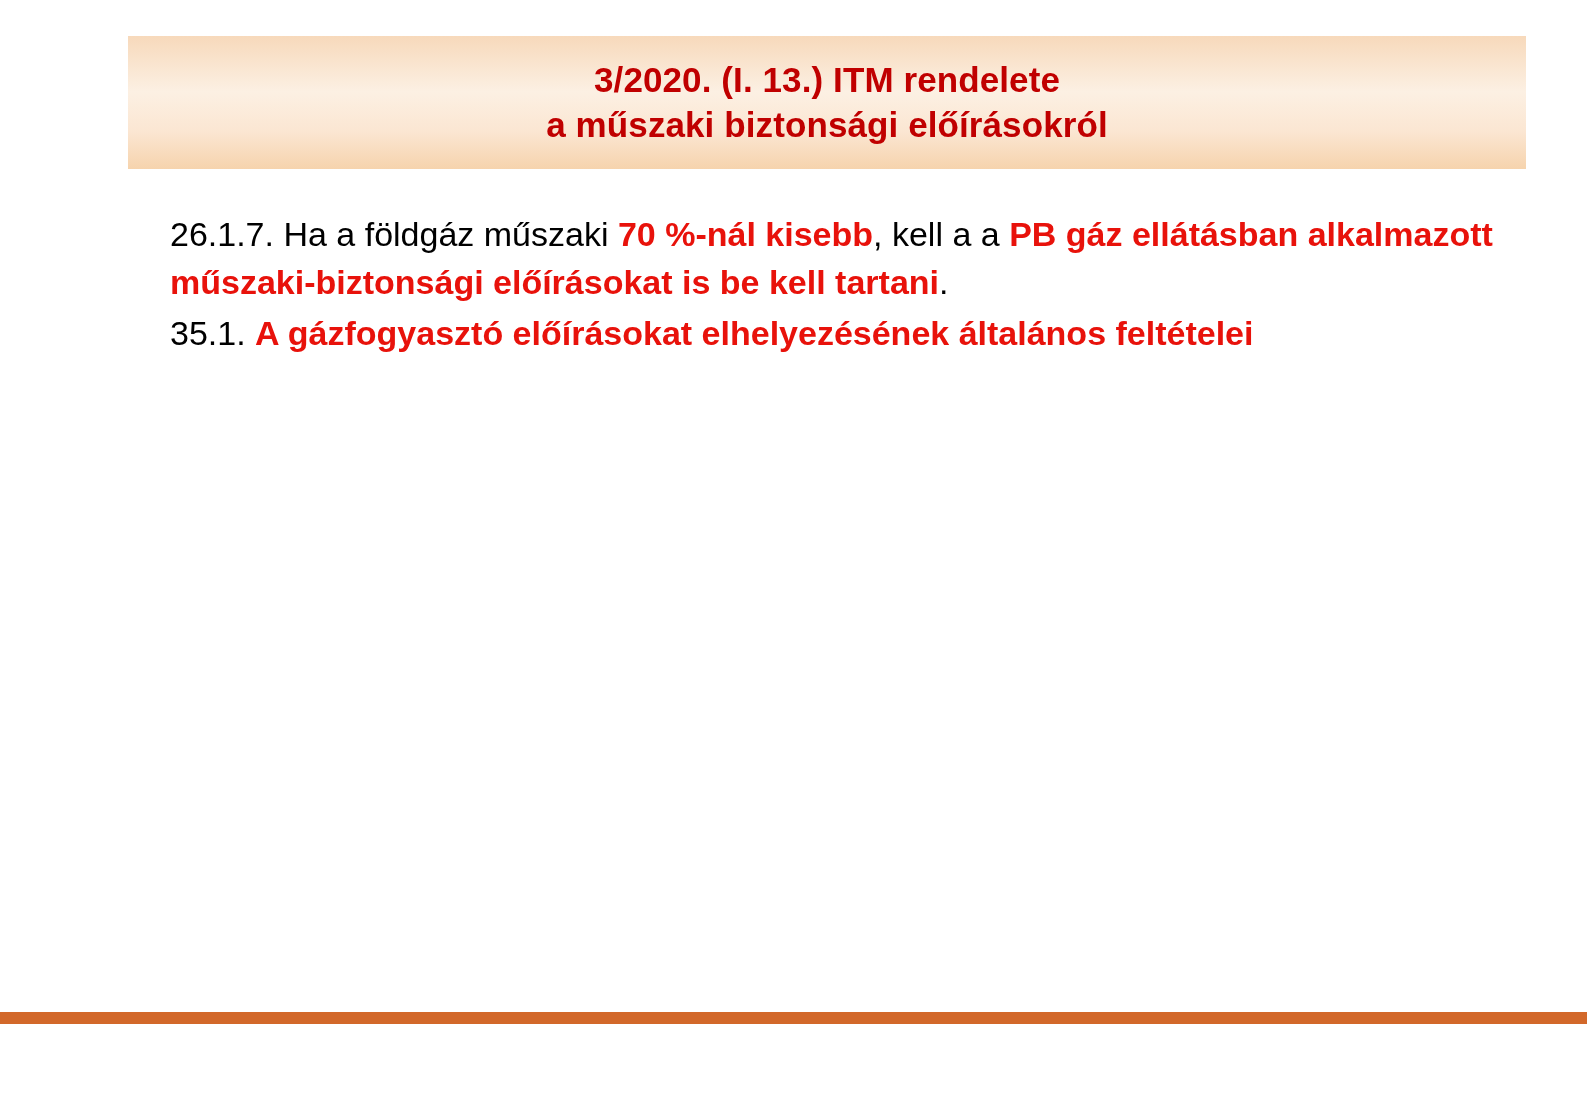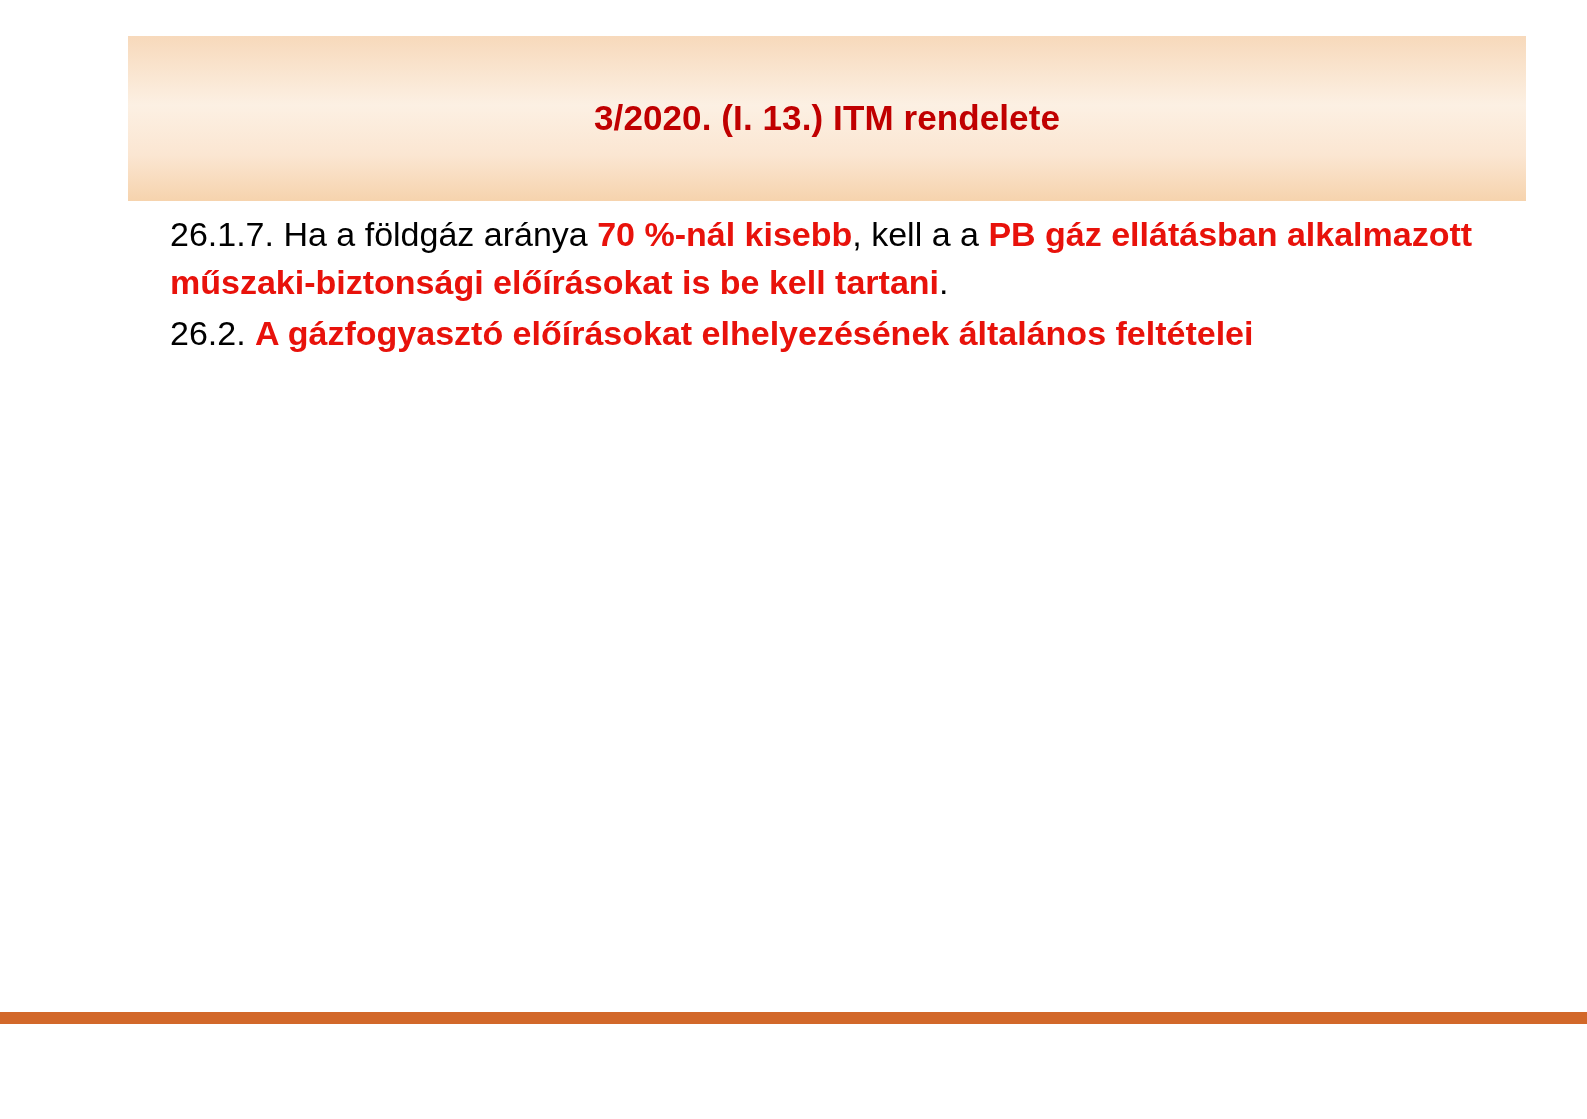--- a/index.html
+++ b/index.html
@@ -14,21 +14,21 @@
     position: relative;
     overflow: hidden;
   }
 
   
   .title-band {
     position: absolute;
     left: 128px;
     top: 36px;
     width: 1398px;
-    height: 165px;
+    height: 133px;
     background: linear-gradient(to bottom, #f7d9bb 0%, #fcf0e3 42%, #fbe6d2 72%, #f6d3ad 100%);
     display: flex;
     flex-direction: column;
     align-items: center;
     justify-content: center;
   }
   .title-line {
     color: #c00000;
     font-weight: bold;
     font-size: 35px;
@@ -98,33 +98,34 @@
     width: 1587px;
     height: 95px;
     background: #ffffff;
   }
 </style>
 </head>
 <body>
 
 <div class="title-band">
   <div class="title-line">3/2020. (I. 13.) ITM rendelete</div>
+  <div class="title-line">a műszaki biztonsági előírásokról</div>
 </div>
 
 <div class="content">
 
 
 
   <p class="para p-2617">
     <span>26.1.7.</span>
-    <span class="blk">Ha a földgáz aránya </span><span class="red-bold">70 %-nál kisebb</span><span class="blk">, kell a a </span><span class="red-bold">PB gáz ellátásban alkalmazott műszaki-biztonsági előírásokat is be kell tartani</span><span class="blk">.</span>
+    <span class="blk">Ha a földgáz műszaki </span><span class="red-bold">70 %-nál kisebb</span><span class="blk">, kell a a </span><span class="red-bold">PB gáz ellátásban alkalmazott műszaki-biztonsági előírásokat is be kell tartani</span><span class="blk">.</span>
   </p>
 
   <p class="para p-262">
-    <span>26.2.</span>
+    <span>35.1.</span>
     <span class="red-bold">A gázfogyasztó előírásokat elhelyezésének általános feltételei</span>
   </p>
 
 </div>
 
 <div class="footer-bar"></div>
 <div class="footer-area">
   
   
   

